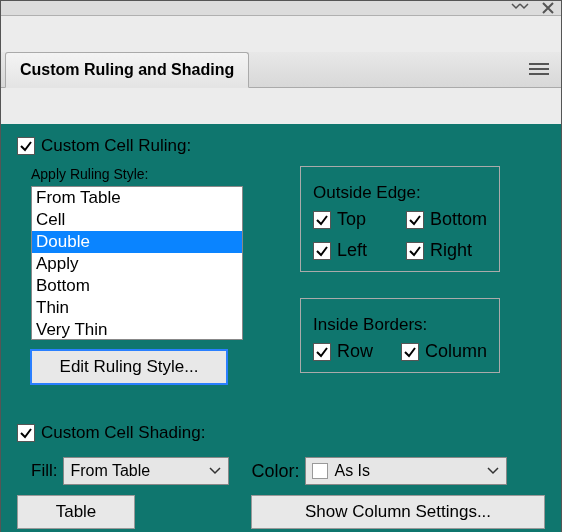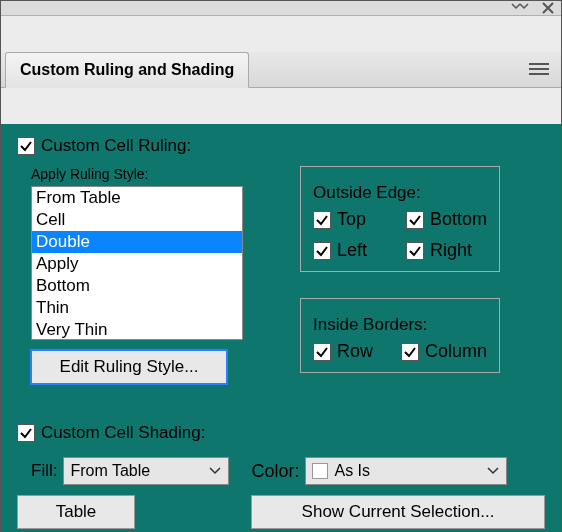--- a/index.html
+++ b/index.html
@@ -325,18 +325,18 @@
             </svg>
         </span>
       </div>
     </div>
 
     <div class="footer">
       <div class="button apply">
         <span>Table</span>
       </div>
       <div class="button show">
-        <span>Show Current Selection...</span>
+        <span>Show Column Settings...</span>
       </div>
     </div>
 
   </div>
 </div>
 
 </body></html>

